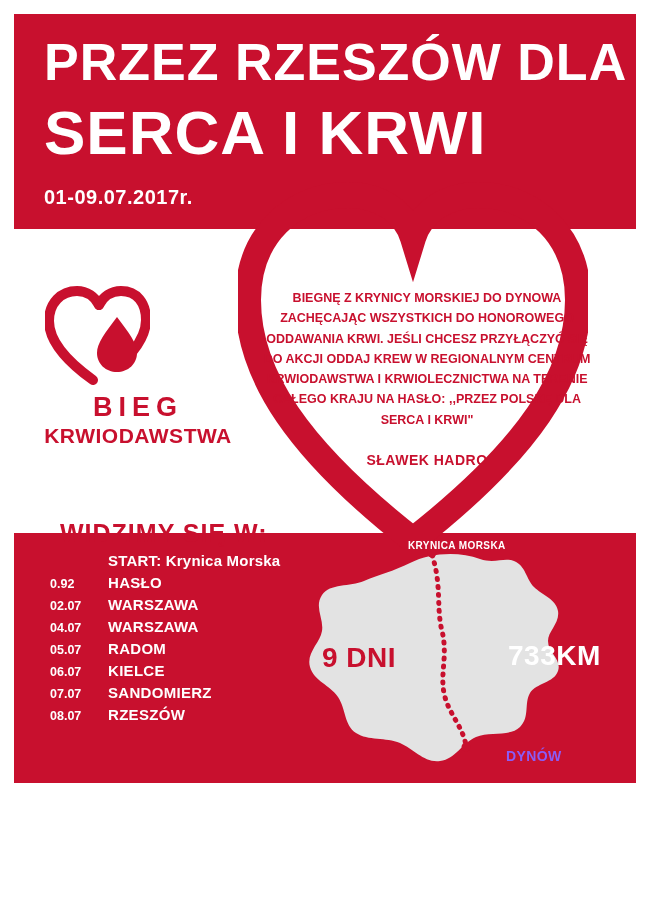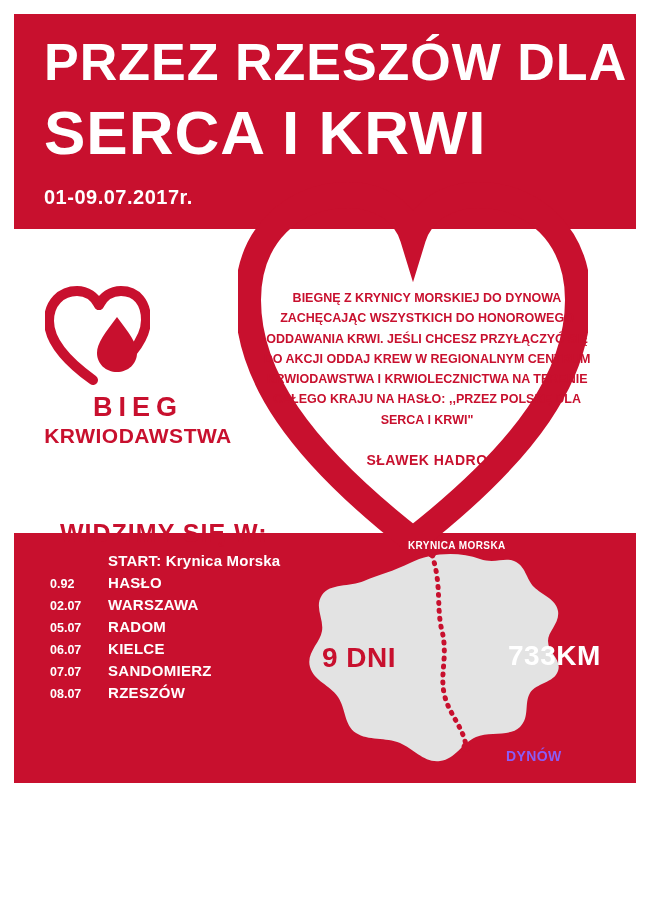--- a/index.html
+++ b/index.html
@@ -311,20 +311,24 @@
     </div>
     <div class="route-row">
       <span class="route-date">0.92</span>
       <span class="route-city">HASŁO</span>
     </div>
     <div class="route-row">
       <span class="route-date">02.07</span>
       <span class="route-city">WARSZAWA</span>
     </div>
     <div class="route-row">
+      <span class="route-date">04.07</span>
+      <span class="route-city">WARSZAWA</span>
+    </div>
+    <div class="route-row">
       <span class="route-date">05.07</span>
       <span class="route-city">RADOM</span>
     </div>
     <div class="route-row">
       <span class="route-date">06.07</span>
       <span class="route-city">KIELCE</span>
     </div>
     <div class="route-row">
       <span class="route-date">07.07</span>
       <span class="route-city">SANDOMIERZ</span>

